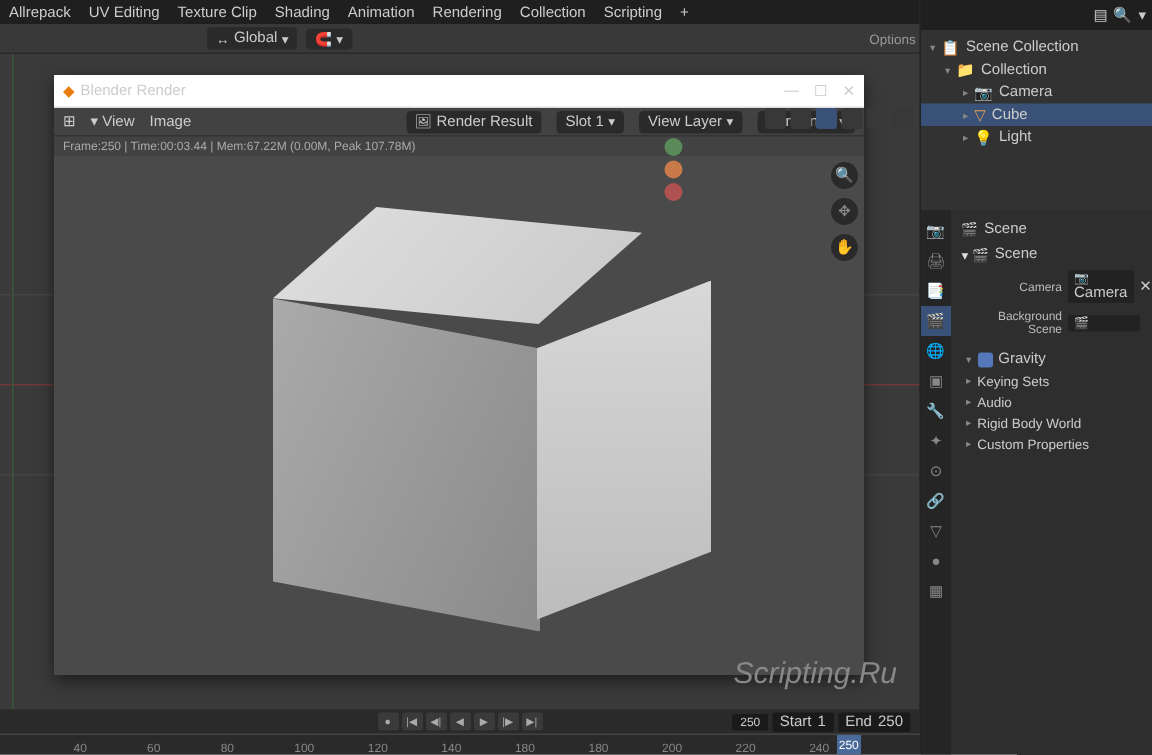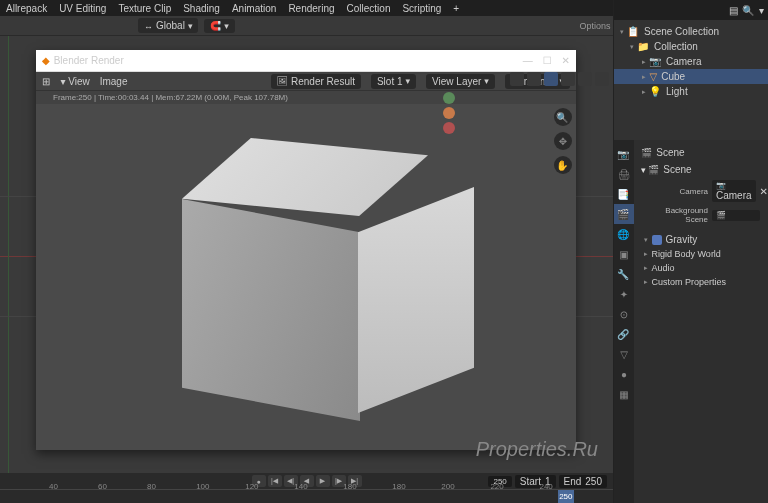--- a/index.html
+++ b/index.html
@@ -12,21 +12,21 @@
 .scene-row .dd{min-width:70px}
 .main{position:absolute;top:36px;left:0;right:155px;bottom:30px;background:#393939}
 .viewport-bg{position:absolute;inset:0;background:#3a3a3a}
 .grid-line{position:absolute;background:#444}
 .axis-x{position:absolute;height:1px;background:#703838;left:0;right:0}
 .axis-y{position:absolute;width:1px;background:#385838;top:0;bottom:0}
 .render-window{position:absolute;left:36px;top:14px;width:540px;height:400px;background:#fff;box-shadow:0 4px 10px rgba(0,0,0,.5)}
 .render-titlebar{height:22px;background:#fff;display:flex;align-items:center;padding:0 6px;color:#333;font-size:10px;justify-content:space-between;border-bottom:1px solid #ddd}
 .render-titlebar .wc{display:flex;gap:10px;font-size:10px;color:#555}
 .render-topmenu{height:18px;background:#424242;display:flex;align-items:center;padding:0 6px;gap:10px;font-size:9px;color:#ccc}
-.render-info{height:14px;background:#424242;padding:0 17px;font-size:8px;color:#aaa;display:flex;align-items:center;border-top:1px solid #333}
+.render-info{height:14px;background:#424242;padding:0 6px;font-size:8px;color:#aaa;display:flex;align-items:center;border-top:1px solid #333}
 .render-canvas{position:absolute;top:54px;left:0;right:0;bottom:0;background:#4a4a4a;overflow:hidden}
 .cube-wrap{position:absolute;left:50%;top:50%;transform:translate(-50%,-48%);width:340px;height:300px}
 .cube-top{position:absolute;width:246px;height:78px;left:46px;top:5px;background:linear-gradient(135deg,#e0e0e0,#c8c8c8);clip-path:polygon(28% 0,100% 22%,72% 100%,0 78%)}
 .cube-left{position:absolute;width:178px;height:222px;left:46px;top:66px;background:linear-gradient(115deg,#aaa,#8a8a8a);clip-path:polygon(0 0,100% 15%,100% 100%,0 85%)}
 .cube-right{position:absolute;width:116px;height:226px;left:222px;top:54px;background:linear-gradient(180deg,#d8d8d8,#bcbcbc);clip-path:polygon(0 20%,100% 0,100% 80%,0 100%)}
 .nav-gizmos{position:absolute;right:4px;top:58px;display:flex;flex-direction:column;gap:6px;z-index:10}
 .gizmo{width:18px;height:18px;background:#2a2a2a;border-radius:50%;display:flex;align-items:center;justify-content:center;font-size:10px;color:#888}
 .right-panel{position:absolute;right:0;top:0;width:155px;bottom:0;background:#323232;border-left:1px solid #222;display:flex;flex-direction:column}
 .rp-top{height:20px;display:flex;align-items:center;justify-content:flex-end;gap:4px;padding:0 4px;background:#1f1f1f;font-size:9px}
 .outliner{flex:0 0 120px;background:#323232;overflow:hidden;font-size:9px;padding:4px 0}
@@ -46,21 +46,21 @@
 .prop-row .val{flex:1;background:#222;padding:1px 4px;border-radius:2px;font-size:8px}
 .panel-item{padding:2px 6px;font-size:9px;color:#ccc;display:flex;align-items:center;gap:4px}
 .panel-item::before{content:"▸";font-size:7px;color:#888}
 .panel-item.open::before{content:"▾"}
 .timeline{position:absolute;bottom:0;left:0;right:155px;height:30px;background:#2a2a2a;display:flex;flex-direction:column}
 .tl-controls{height:16px;display:flex;align-items:center;justify-content:center;gap:2px;padding:0 8px;position:relative}
 .tl-btn{width:14px;height:12px;background:#3a3a3a;border-radius:2px;display:flex;align-items:center;justify-content:center;font-size:7px;color:#aaa}
 .tl-right{position:absolute;right:6px;display:flex;gap:3px;align-items:center}
 .tl-field{background:#1a1a1a;padding:1px 5px;border-radius:2px;font-size:8px;color:#ccc;display:flex;gap:4px}
 .tl-ruler{flex:1;position:relative;background:#2a2a2a;border-top:1px solid #444}
-.tl-tick{position:absolute;bottom:12px;font-size:8px;color:#888}
+.tl-tick{position:absolute;bottom:0;font-size:8px;color:#888}
 .tl-cursor{position:absolute;top:0;bottom:0;width:16px;background:#4a6a9a;display:flex;align-items:center;justify-content:center;font-size:8px;color:#fff}
 .watermark{position:absolute;right:170px;bottom:42px;font-size:20px;color:#888;font-style:italic}
 .chk{width:10px;height:10px;background:#5577bb;border-radius:2px;display:inline-block}
 .hdr-icons{position:absolute;right:4px;top:36px;display:flex;gap:3px;z-index:4}
 .hi{width:14px;height:14px;background:#383838;border-radius:2px}
 </style>
 </head>
 <body>
 
 <div class="topbar">
@@ -197,22 +197,23 @@
       </div>
       <div class="prop-row">
         <span class="lbl">Background Scene</span>
         <span class="val">🎬</span>
       </div>
       <div style="height:6px"></div>
       <div class="panel-item open">
           <span class="chk"></span>
           <span>Gravity</span>
         </div>
+      <div class="panel-item">Keying Sets</div>
+      <div class="panel-item">Audio</div>
       <div class="panel-item">Rigid Body World</div>
-      <div class="panel-item">Audio</div>
       <div class="panel-item">Custom Properties</div>
     </div>
   </div>
 </div>
 
 <div class="timeline">
   <div class="tl-controls">
     <div class="tl-btn">●</div>
     <div class="tl-btn">|◀</div>
     <div class="tl-btn">◀|</div>
@@ -241,13 +242,13 @@
     <span class="tl-tick" style="left:48%">140</span>
     <span class="tl-tick" style="left:56%">180</span>
     <span class="tl-tick" style="left:64%">180</span>
     <span class="tl-tick" style="left:72%">200</span>
     <span class="tl-tick" style="left:80%">220</span>
     <span class="tl-tick" style="left:88%">240</span>
     <div class="tl-cursor" style="left:91%">250</div>
   </div>
 </div>
 
-<div class="watermark">Properties.Ru</div>
+<div class="watermark">Scripting.Ru</div>
 
 </body></html>

